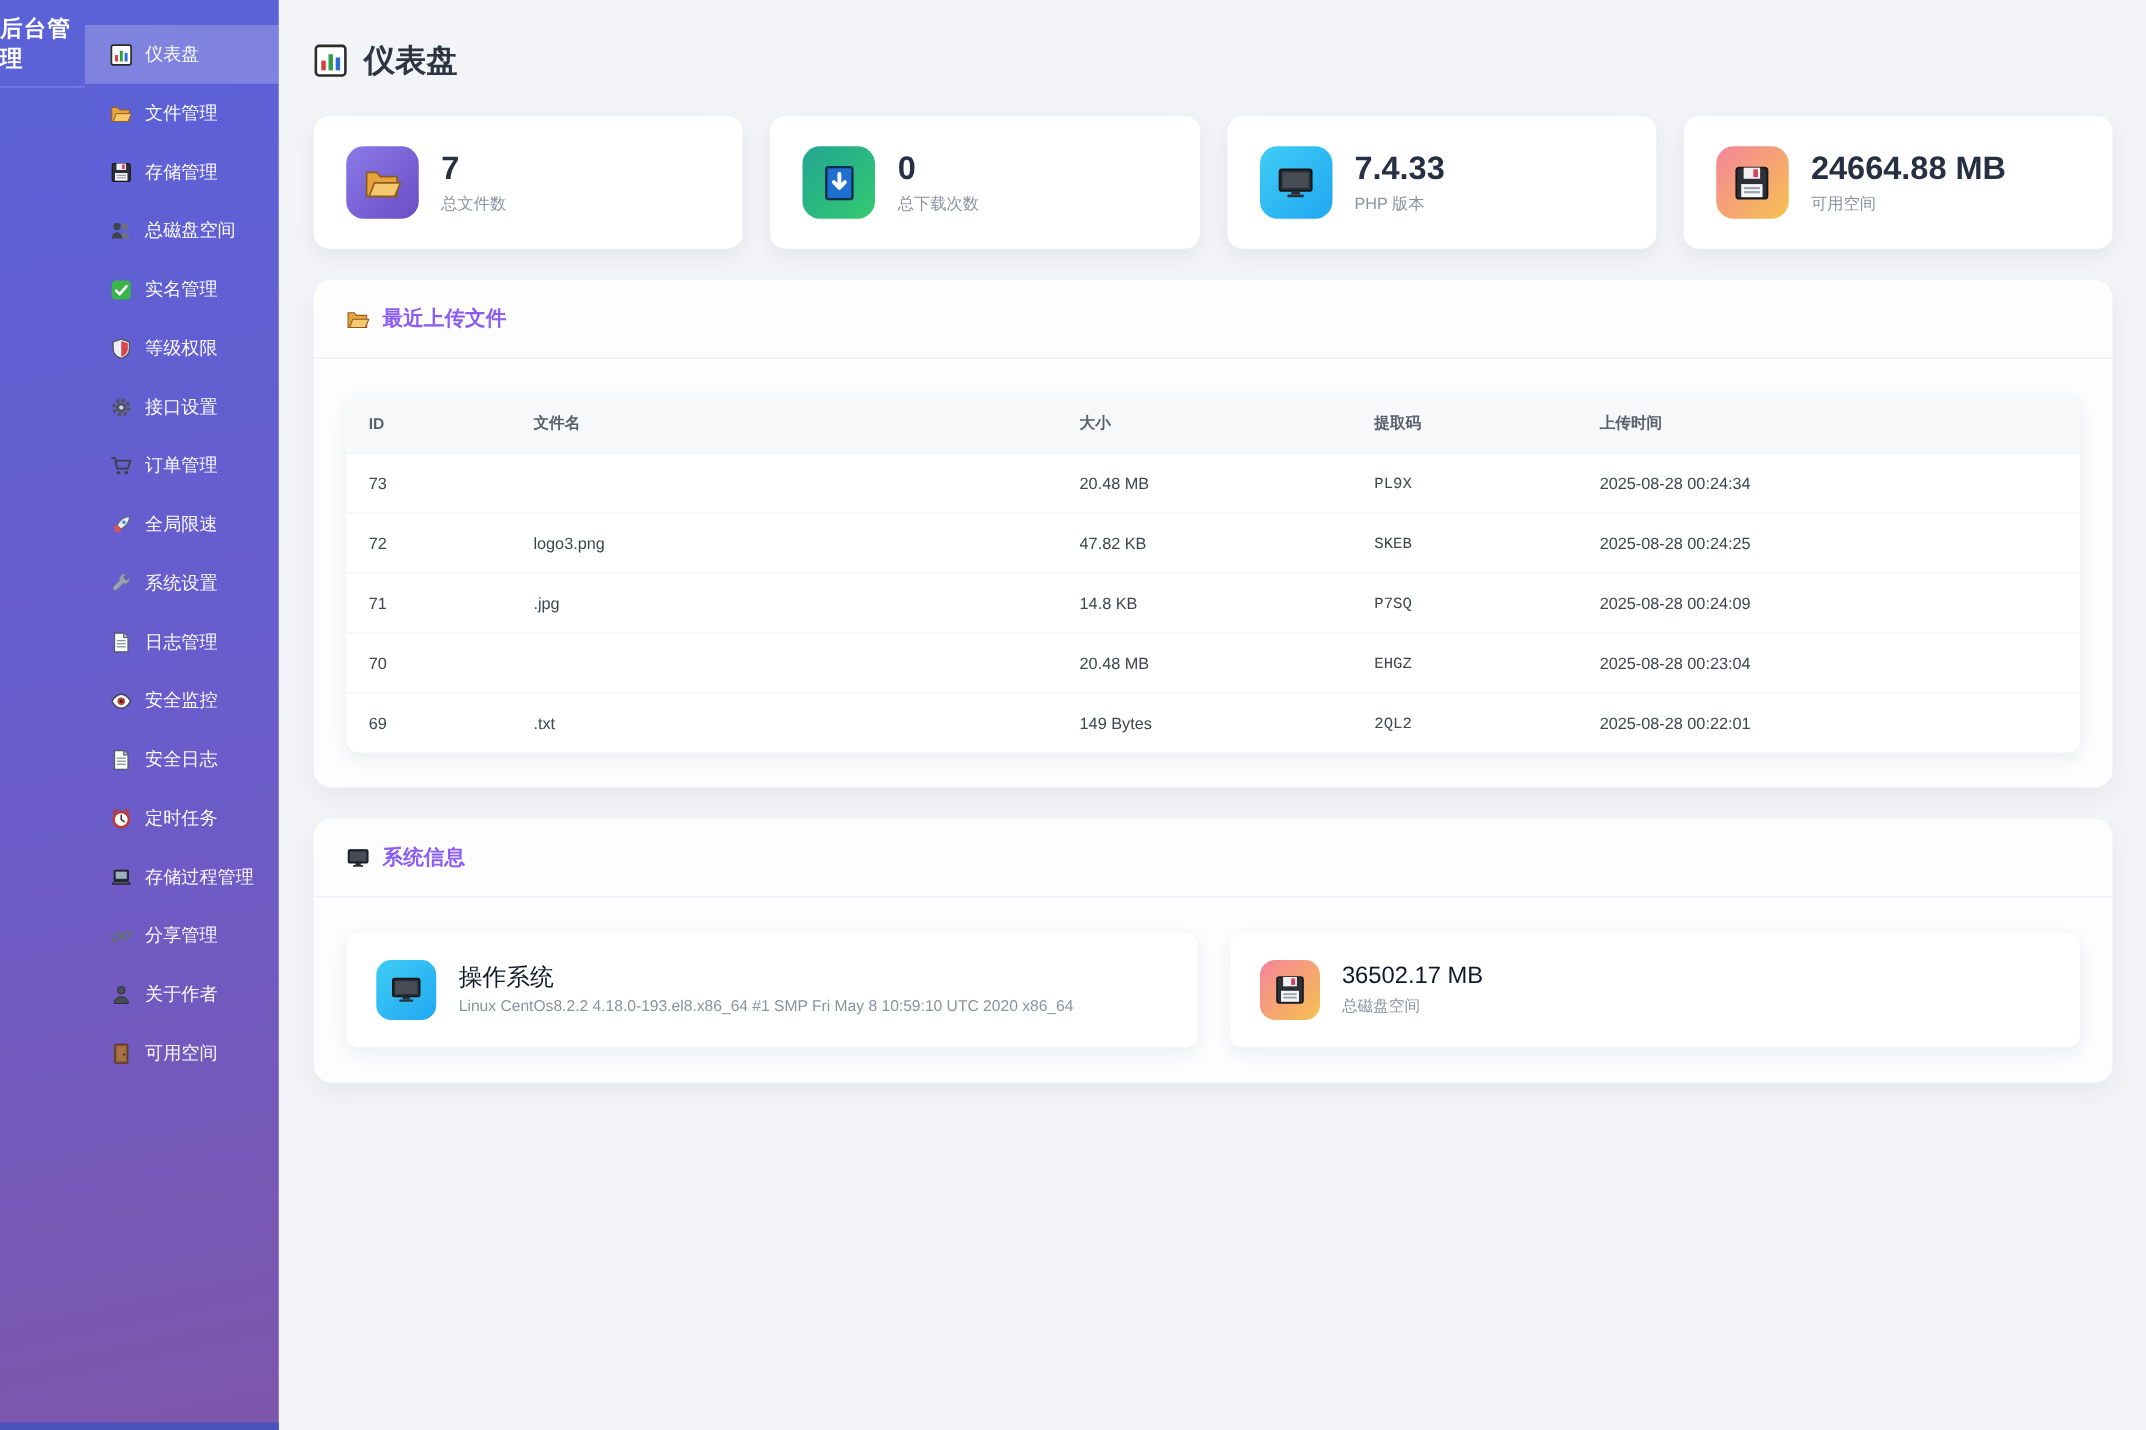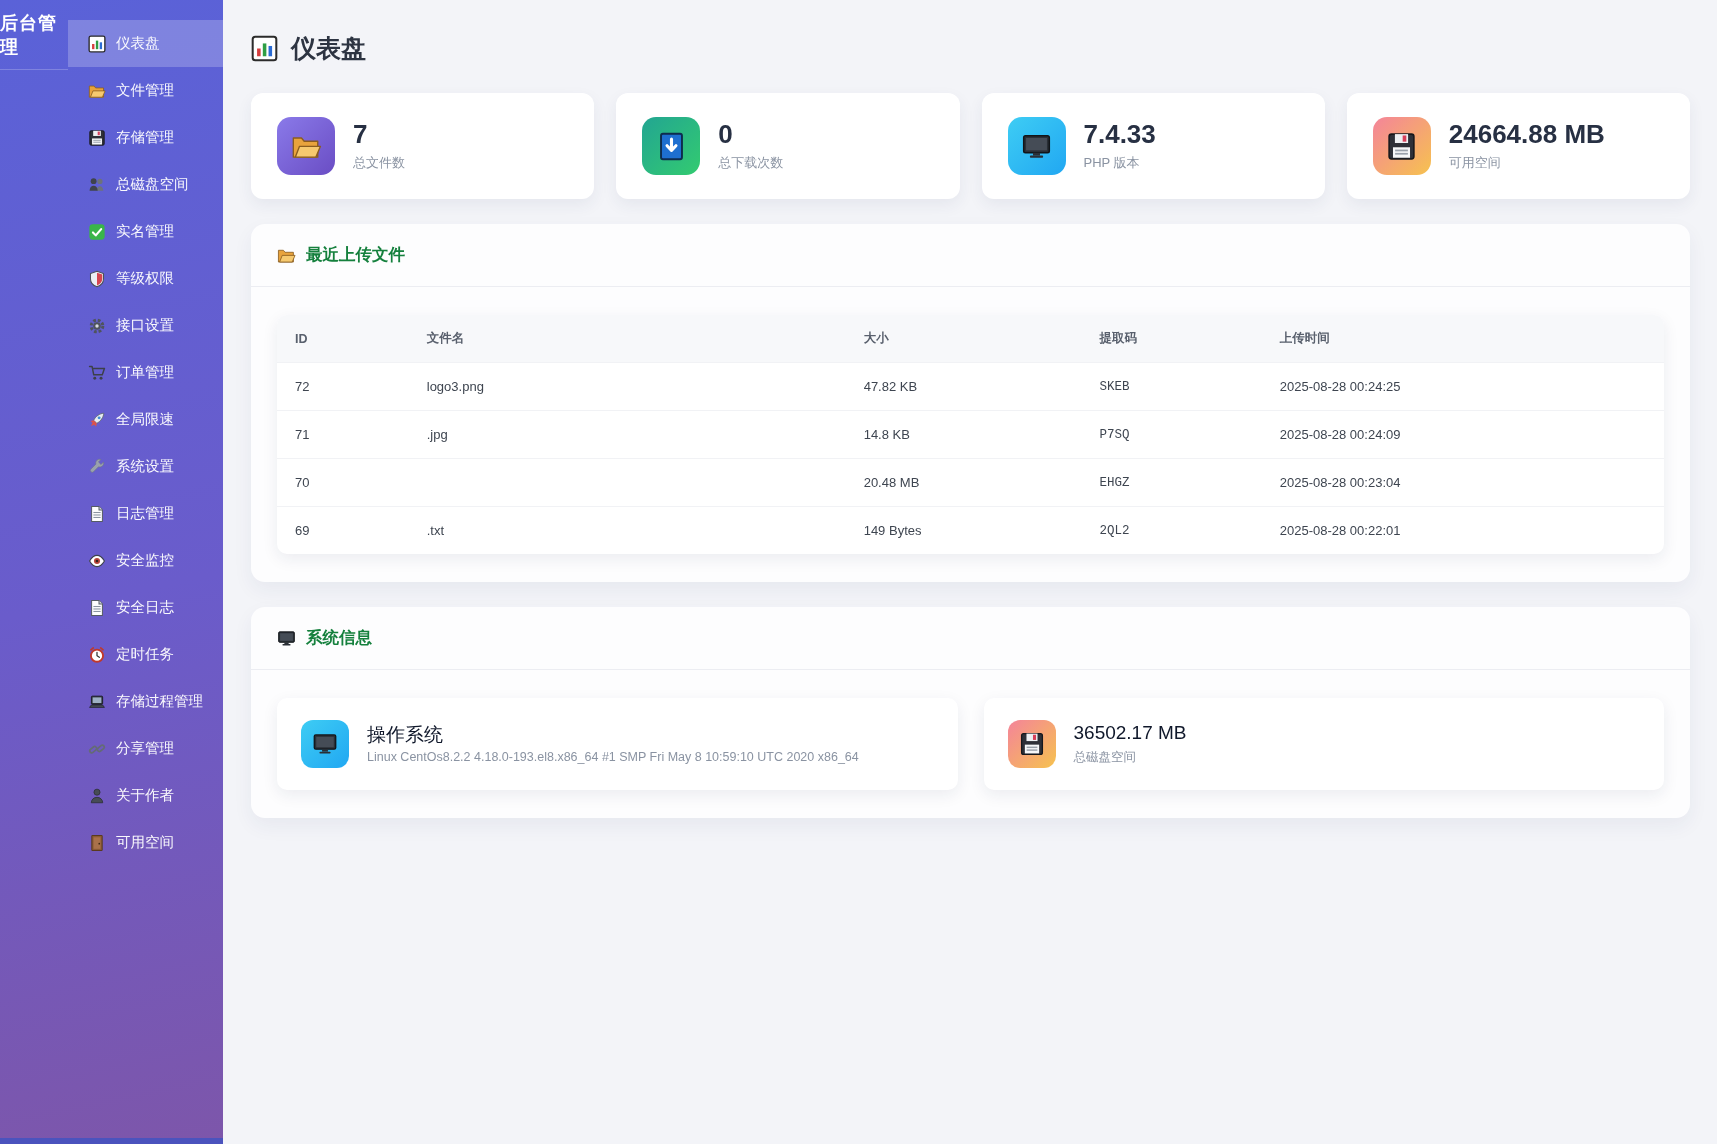--- a/index.html
+++ b/index.html
@@ -46,21 +46,21 @@
   .tile-purple{ background:linear-gradient(135deg,#8a7ae9,#6a4dc4); }
   .tile-green { background:linear-gradient(135deg,#22a592,#33cb70); }
   .tile-cyan  { background:linear-gradient(135deg,#3ecdf4,#21a7f2); }
   .tile-sunset{ background:linear-gradient(135deg,#f4849a,#f6c24f); }
   .stat-value{ font-size:26px; font-weight:700; color:#273043; line-height:1.1; }
   .stat-label{ font-size:13px; color:#8a93a2; margin-top:6px; }
   
   .panel{ background:#fdfdfe; border-radius:14px; margin-top:25px;
     box-shadow:0 8px 20px rgba(40,50,100,.06); overflow:hidden; }
   .panel-header{ display:flex; align-items:center; gap:10px; padding:20px 26px;
-    border-bottom:1px solid #ecedf2; font-size:16.5px; font-weight:700; color:#15803d; }
+    border-bottom:1px solid #ecedf2; font-size:16.5px; font-weight:700; color:#8b5cf6; }
   .panel-header .ic{ width:19px; height:19px; display:inline-flex; }
   .panel-header .ic svg{ width:19px; height:19px; }
   .panel-body{ padding:28px 26px; }
   
   .table-card{ background:#fff; border-radius:10px; overflow:hidden;
     box-shadow:0 5px 16px rgba(30,40,80,.08); }
   table{ width:100%; border-collapse:collapse; }
   thead th{ background:#f7f8fa; text-align:left; font-size:12.5px; color:#59606d;
     font-weight:700; padding:15px 18px; }
   tbody td{ padding:16px 18px; font-size:13px; color:#3e4550; border-top:1px solid #f1f2f5; }
@@ -411,20 +411,27 @@
           <thead>
             <tr>
               <th>ID</th>
               <th>文件名</th>
               <th>大小</th>
               <th>提取码</th>
               <th>上传时间</th>
             </tr>
           </thead>
           <tbody>
+            <tr>
+              <td>73</td>
+              <td></td>
+              <td>20.48 MB</td>
+              <td class="code">PL9X</td>
+              <td>2025-08-28 00:24:34</td>
+            </tr>
             <tr>
               <td>72</td>
               <td>logo3.png</td>
               <td>47.82 KB</td>
               <td class="code">SKEB</td>
               <td>2025-08-28 00:24:25</td>
             </tr>
             <tr>
               <td>71</td>
               <td>.jpg</td>

